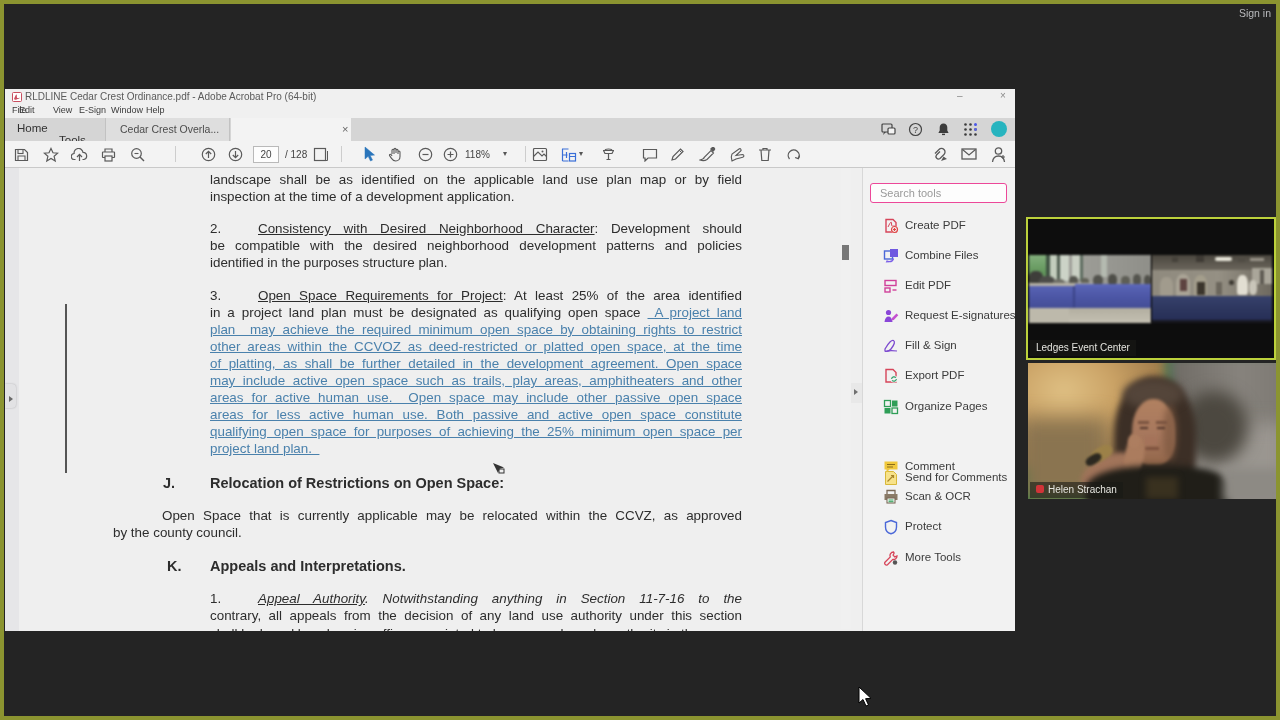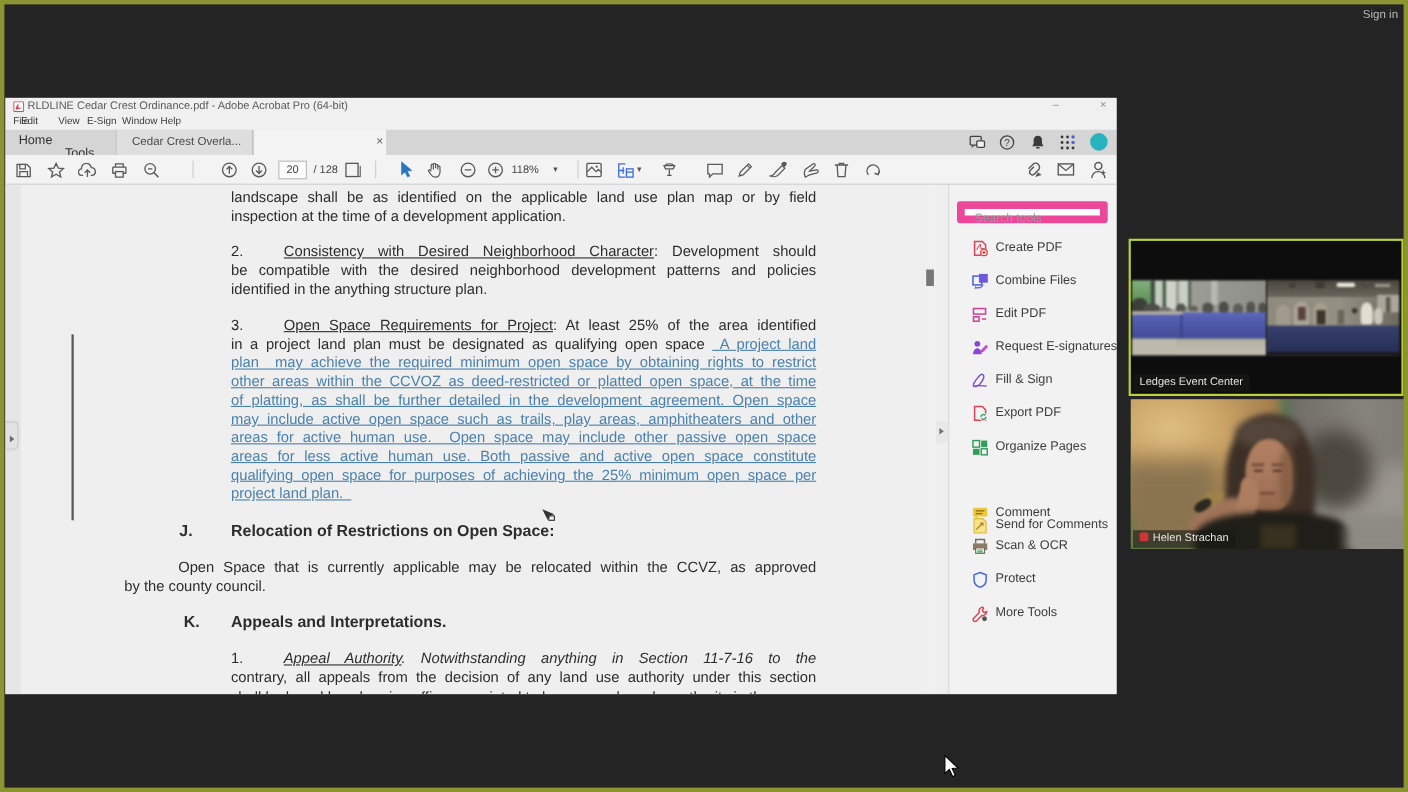--- a/index.html
+++ b/index.html
@@ -203,21 +203,21 @@
     <div id="docarea">
 
       <div class="abs" style="left:0; top:0; width:14px; height:463px; background:#e6e6e8;"></div>
       <div id="doc" style="position:absolute; left:0; top:0; width:857px; height:463px;">
         <div class="line just" style="left:205px; top:4px;  width:532px;">landscape shall be as identified on the applicable land use plan map or by field</div>
         <div class="line" style="left:205px; top:21px;">inspection at the time of a development application.</div>
 
         <div class="line" style="left:205px; top:53px;">2.</div>
         <div class="line just" style="left:253px; top:53px; width:484px;"><span class="ul">Consistency with Desired Neighborhood Character</span>: Development should</div>
         <div class="line just" style="left:205px; top:70px; width:532px;">be compatible with the desired neighborhood development patterns and policies</div>
-        <div class="line" style="left:205px; top:87px;">identified in the anything structure plan.</div>
+        <div class="line" style="left:205px; top:87px;">identified in the purposes structure plan.</div>
 
         <div class="line" style="left:205px; top:120px;">3.</div>
         <div class="line just" style="left:253px; top:120px; width:484px;"><span class="ul">Open Space Requirements for Project</span>: At least 25% of the area identified</div>
         <div class="line just" style="left:205px; top:137px; width:532px;">in a project land plan must be designated as qualifying open space <span class="blue">&nbsp;A project land</span></div>
         <div class="line just blue" style="left:205px; top:154px; width:532px;">plan&nbsp; may achieve the required minimum open space by obtaining rights to restrict</div>
         <div class="line just blue" style="left:205px; top:171px; width:532px;">other areas within the CCVOZ as deed-restricted or platted open space, at the time</div>
         <div class="line just blue" style="left:205px; top:188px; width:532px;">of platting, as shall be further detailed in the development agreement. Open space</div>
         <div class="line just blue" style="left:205px; top:205px; width:532px;">may include active open space such as trails, play areas, amphitheaters and other</div>
         <div class="line just blue" style="left:205px; top:222px; width:532px;">areas for active human use.&nbsp; Open space may include other passive open space</div>
         <div class="line just blue" style="left:205px; top:239px; width:532px;">areas for less active human use. Both passive and active open space constitute</div>
@@ -249,21 +249,21 @@
 
       <div class="abs" style="left:836px; top:0px; width:10px; height:461px; background:#f0f0f0;"></div>
       <div class="abs" style="left:837px; top:77px; width:7px; height:15px; background:#777;"></div>
 
       <svg class="abs" style="left:486px; top:293px;" width="14" height="16" viewBox="0 0 14 16">
           <path d="M2 2l5 10 1.6-4.2L13 6.6z" fill="#333"></path>
           <rect x="8" y="8" width="5" height="4" fill="none" stroke="#333" stroke-width="1"></rect>
         </svg>
     </div>
     <div id="rpanel">
-      <div class="abs" style="left:7px; top:15px; width:137px; height:20px; background:#fdfdfd; border:7px solid #ec4899; border-radius:3px; color:#9a9a9a; font-size:11px; padding:3px 0 0 9px;">Search tools</div>
+      <div class="abs" style="left:7px; top:15px; width:137px; height:20px; background:#fdfdfd; border:1px solid #ec4899; border-radius:3px; color:#9a9a9a; font-size:11px; padding:3px 0 0 9px;">Search tools</div>
 
       <div class="tool" style="top:50px;">
           <svg class="tico" viewBox="0 0 16 16">
             <path d="M3 1.5h7l3 3V14H3z" fill="none" stroke="#d6455a" stroke-width="1.4"></path>
             <path d="M5 9c1.5-3 2.5-5 3.2-4.9.7.1 0 3.6.8 4 .9.4 2.6-.6 2.8 0" fill="none" stroke="#d6455a" stroke-width="1"></path>
             <circle cx="11.5" cy="11.5" r="3.4" fill="#f2f2f2"></circle>
             <circle cx="11.5" cy="11.5" r="3" fill="none" stroke="#e04545" stroke-width="1.2"></circle>
             <path d="M11.5 10v3M10 11.5h3" stroke="#e04545" stroke-width="1.2"></path>
           </svg>
           <span class="lab">Create PDF</span>

